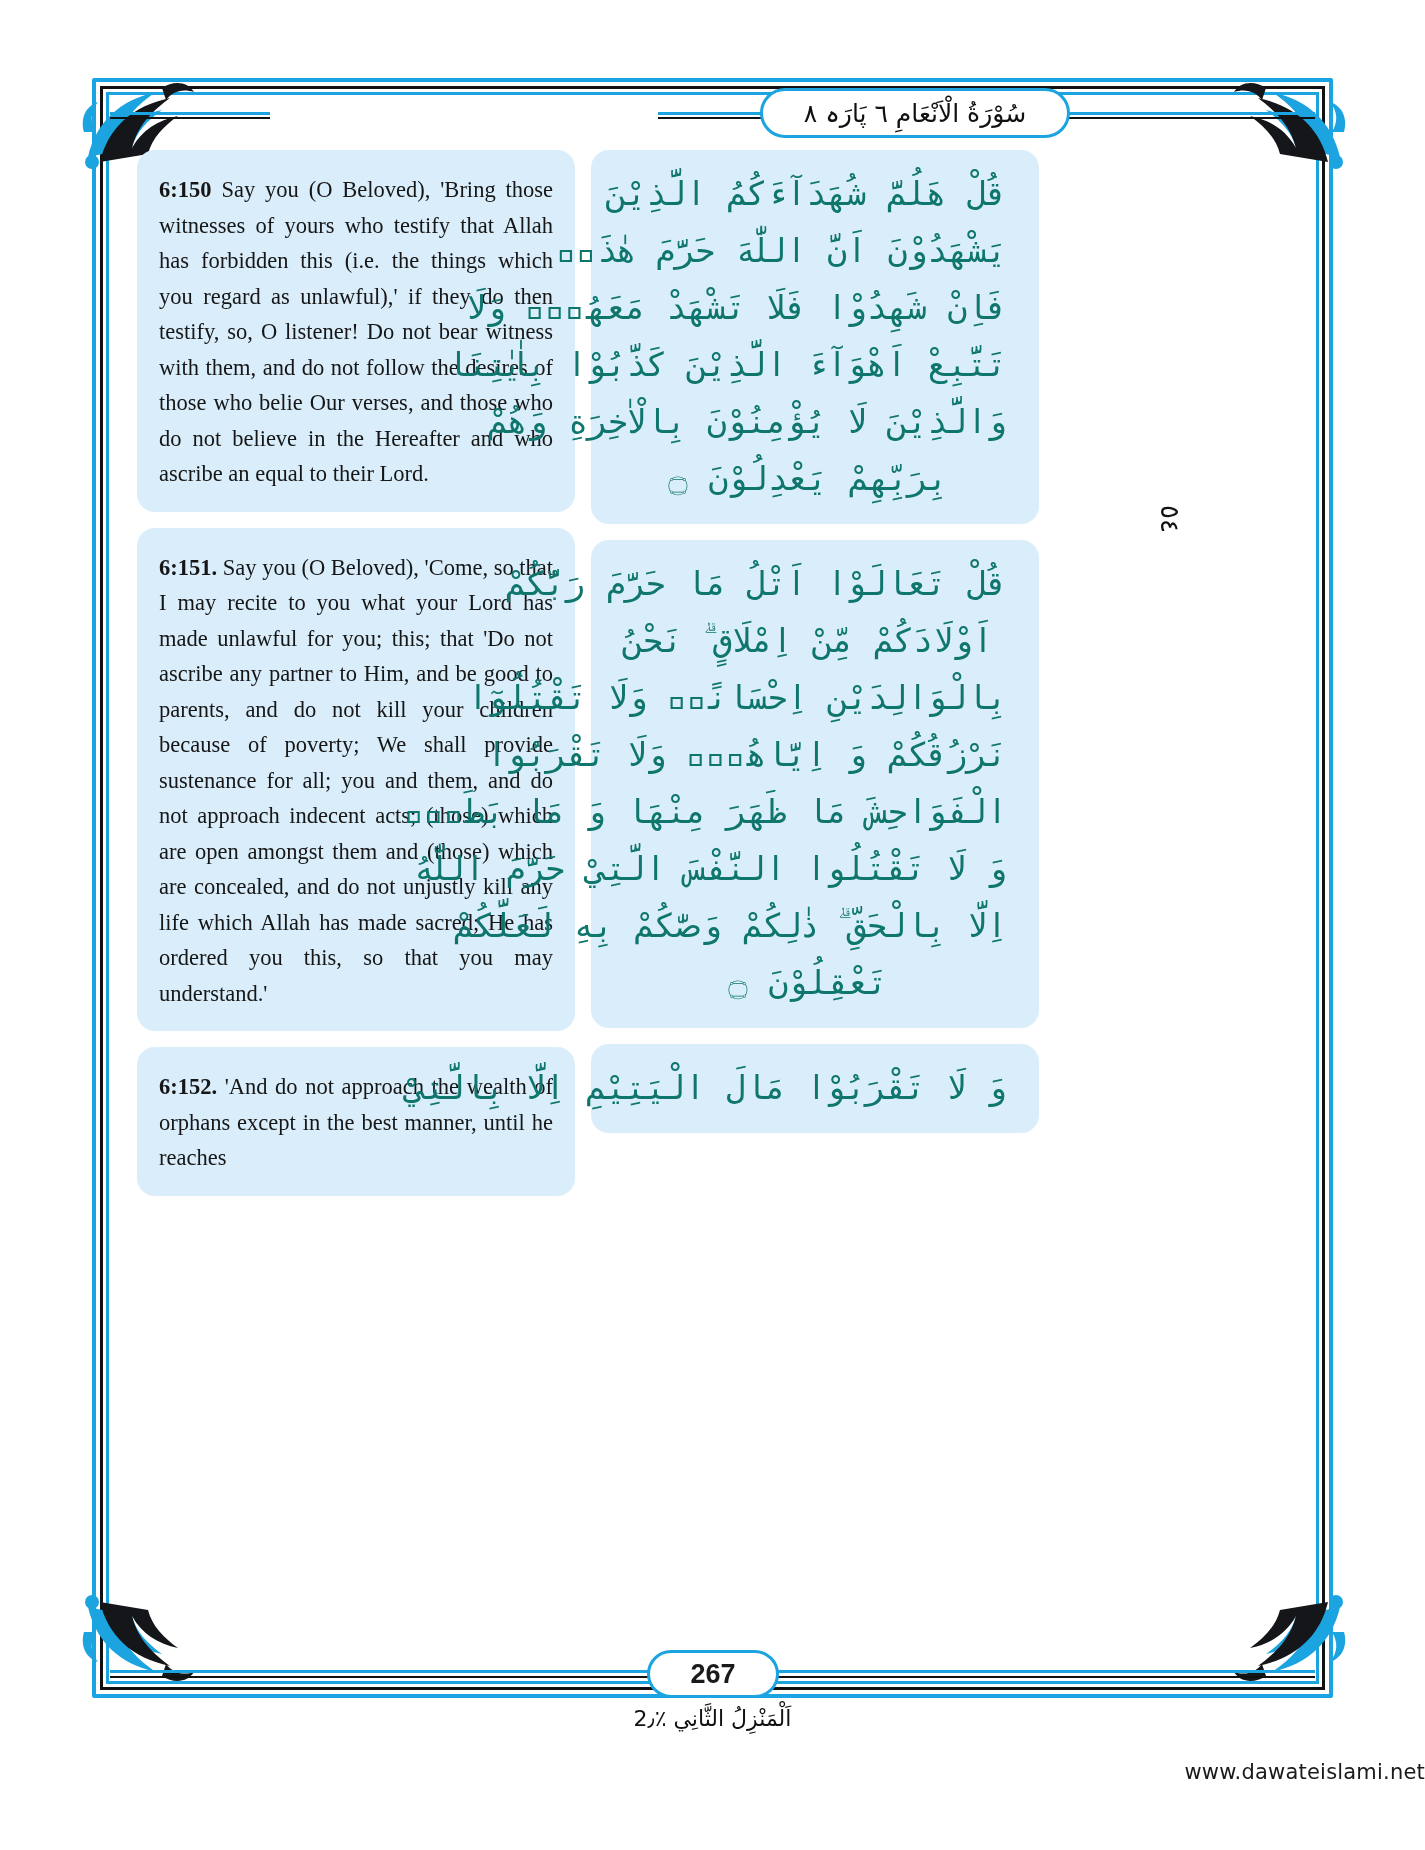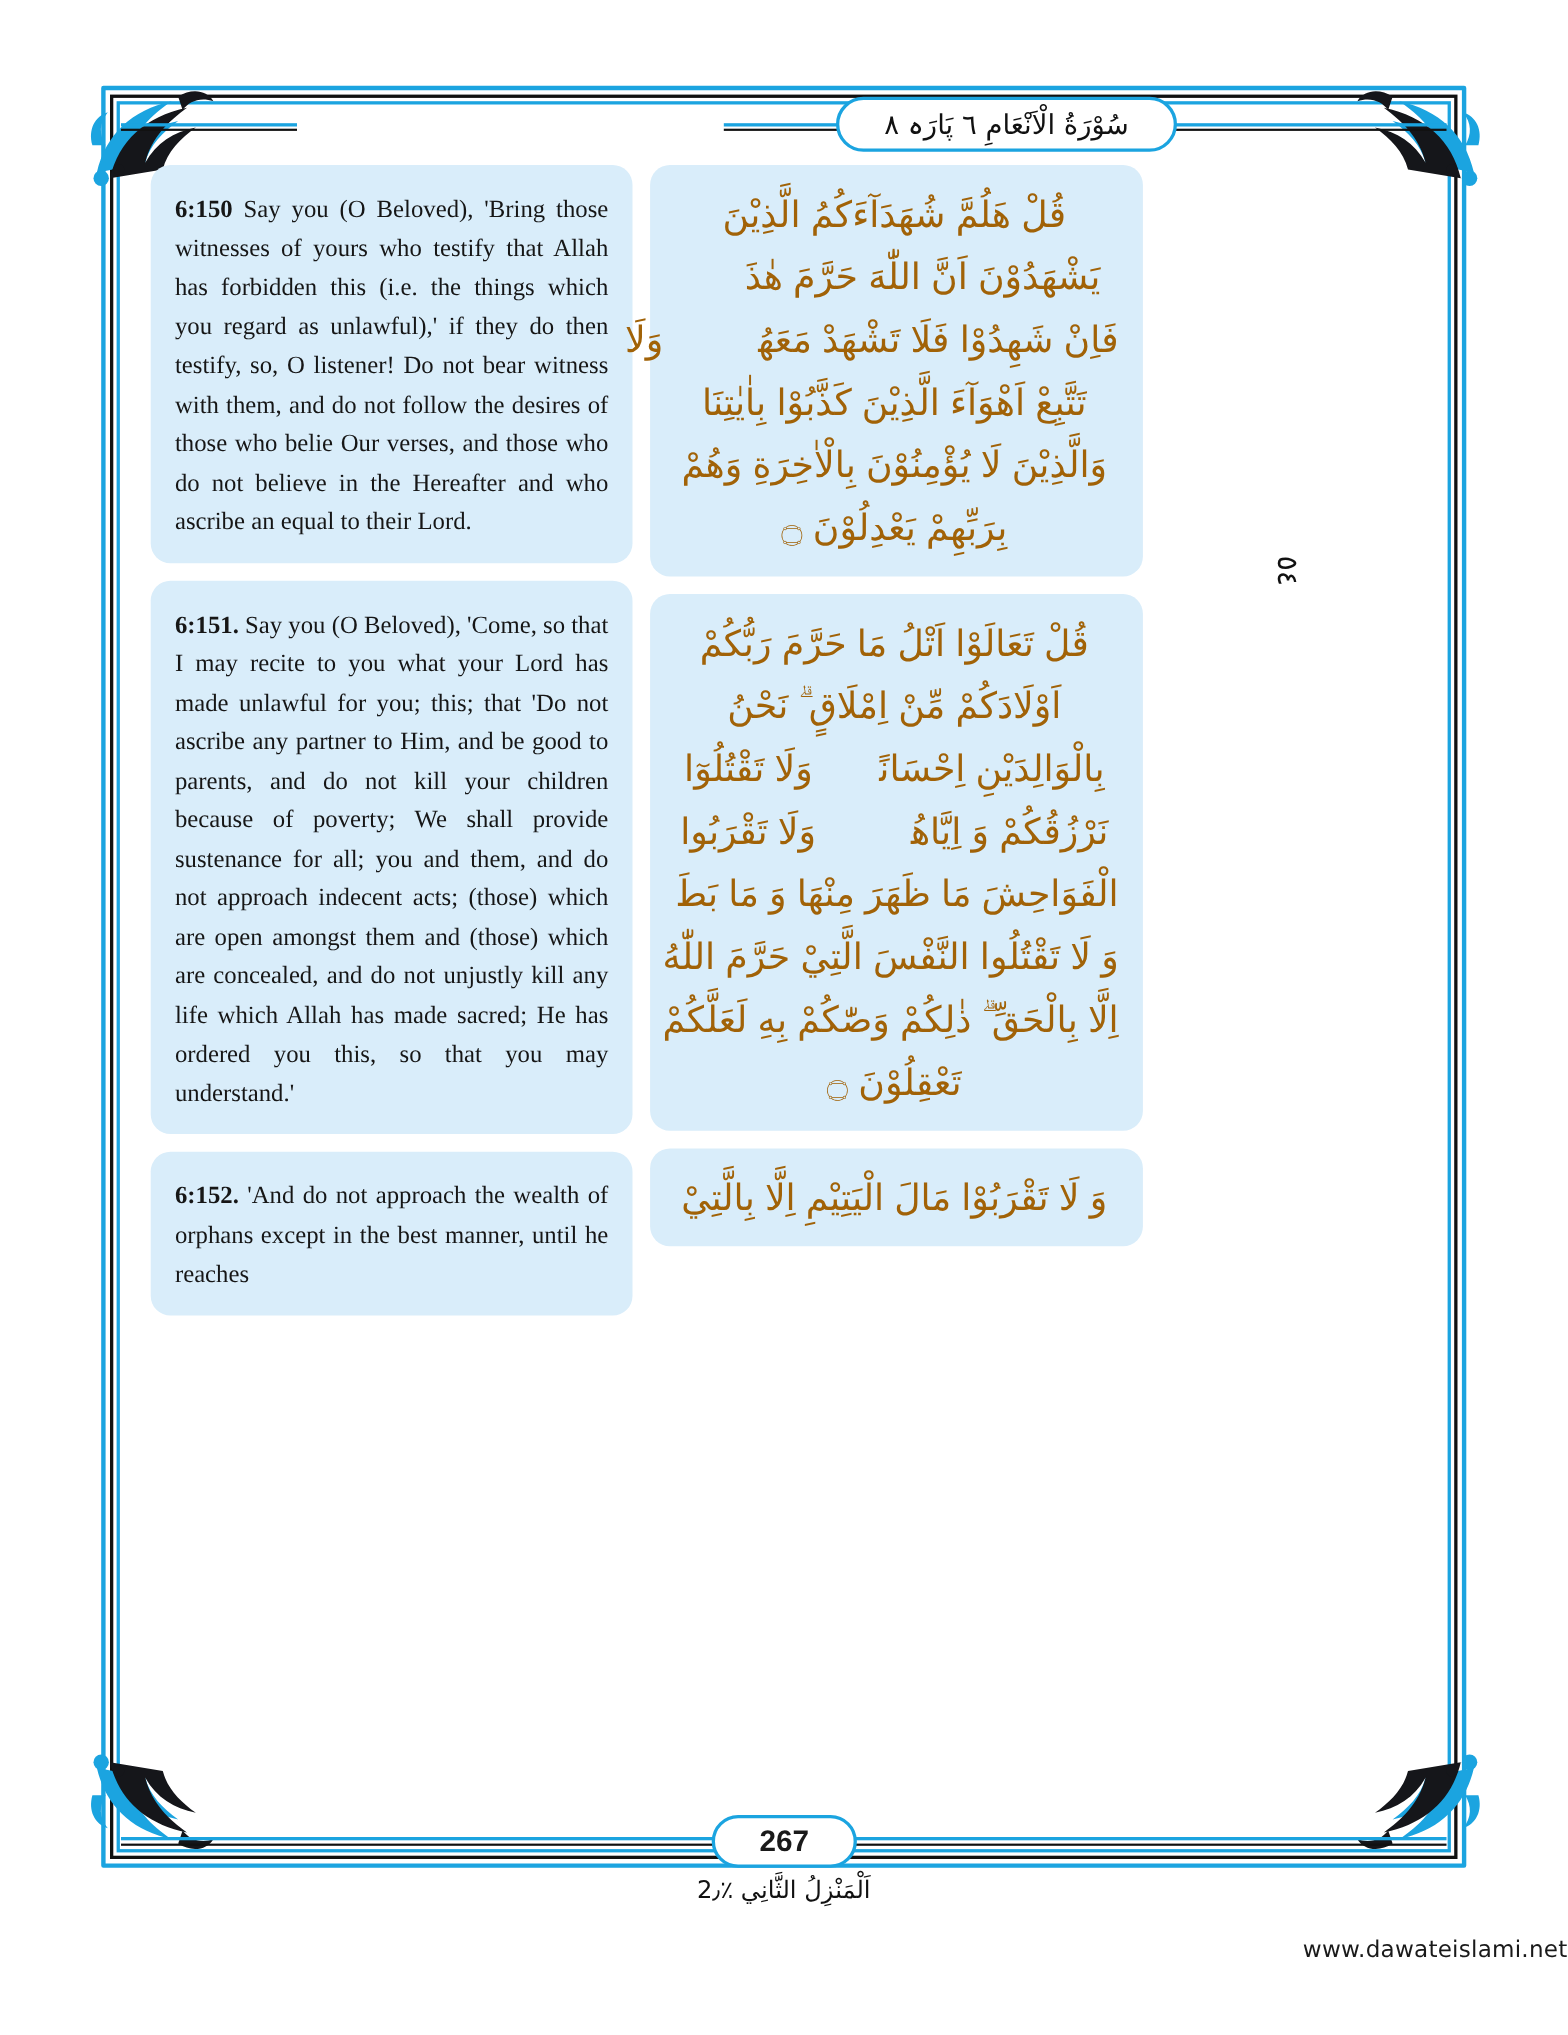--- a/index.html
+++ b/index.html
@@ -126,27 +126,27 @@
     line-height: 35.5px;
     color: #161616;
     text-align: justify;
     text-justify: inter-word;
     hyphens: none;
   }
   .verse-box.en .vnum {
     font-weight: bold;
   }
   .verse-box.ar {
-    padding: 18px 22px 14px 18px;
+    padding: 18px 32px 14px 18px;
     direction: rtl;
     text-align: center;
-    font-family: Liberation Serif, serif;
+    font-family: Liberation Mono, monospace;
     font-size: 33px;
     line-height: 57px;
-    color: #a16207;
+    color: #0f766e;
     word-spacing: 1px;
   }
   .ar-line { white-space: nowrap; }
 
   
   .side-marker {
     position: absolute;
     left: 1152px; top: 505px;
     width: 34px;
     text-align: center;

